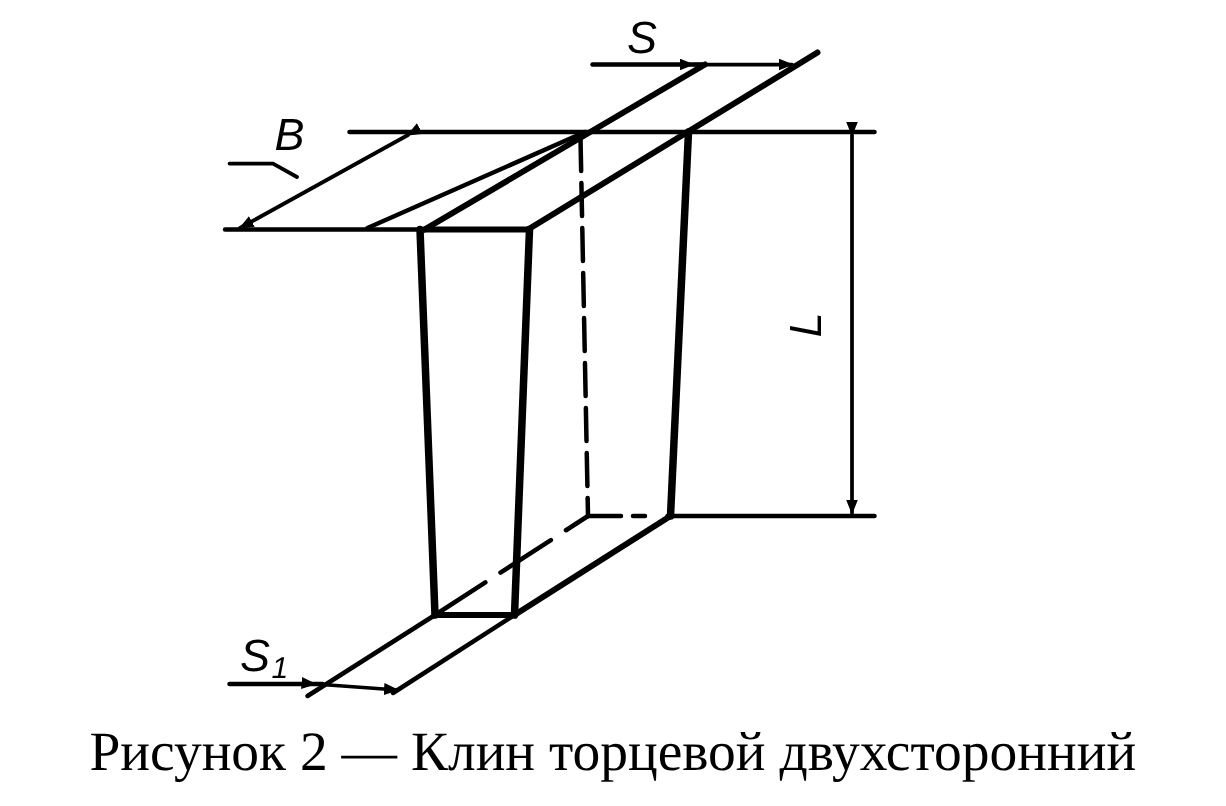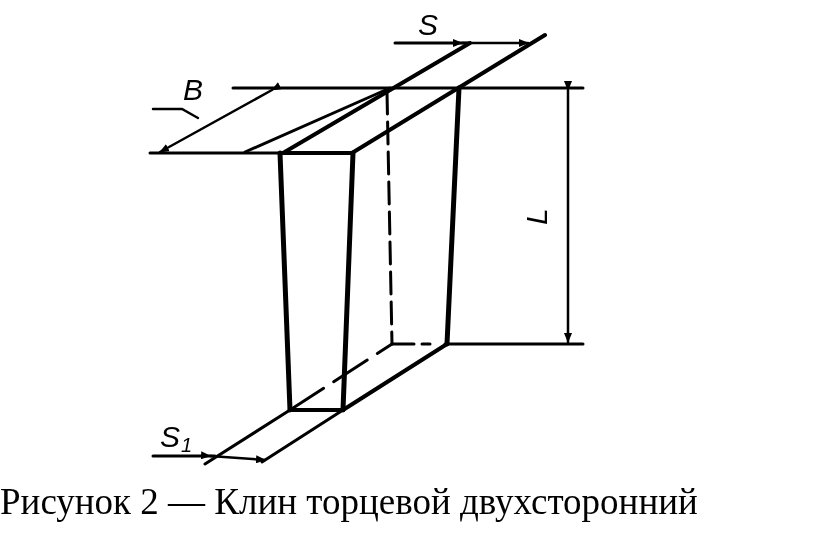--- a/index.html
+++ b/index.html
@@ -1,20 +1,20 @@
 <!DOCTYPE html>
 <html><head>
 <meta charset="utf-8">
 <style>
   html, body { margin:0; padding:0; background:#ffffff; }
   body { width:817px; height:537px; position:relative; overflow:hidden; }
   #drawing { position:absolute; left:0; top:0; }
   .lbl { font-family:"Liberation Sans", sans-serif; font-style:italic; font-size:30px; fill:#000; }
   .sub { font-size:20px; }
-  #caption { position:absolute; left:0; top:480px; width:817px; text-align:left;
+  #caption { position:absolute; left:0; top:480px; width:817px; text-align:center;
     font-family:"Liberation Serif", serif; font-size:37px; color:#000; white-space:nowrap; }
 </style>
 </head>
 <body>
 
 <svg id="drawing" width="817" height="480" viewBox="0 0 817 480">
   <defs>
     <marker id="ah" markerWidth="10" markerHeight="8" refX="9" refY="4" orient="auto" markerUnits="userSpaceOnUse">
       <path d="M0,0 L10,4 L0,8 z" fill="#000"></path>
     </marker>

